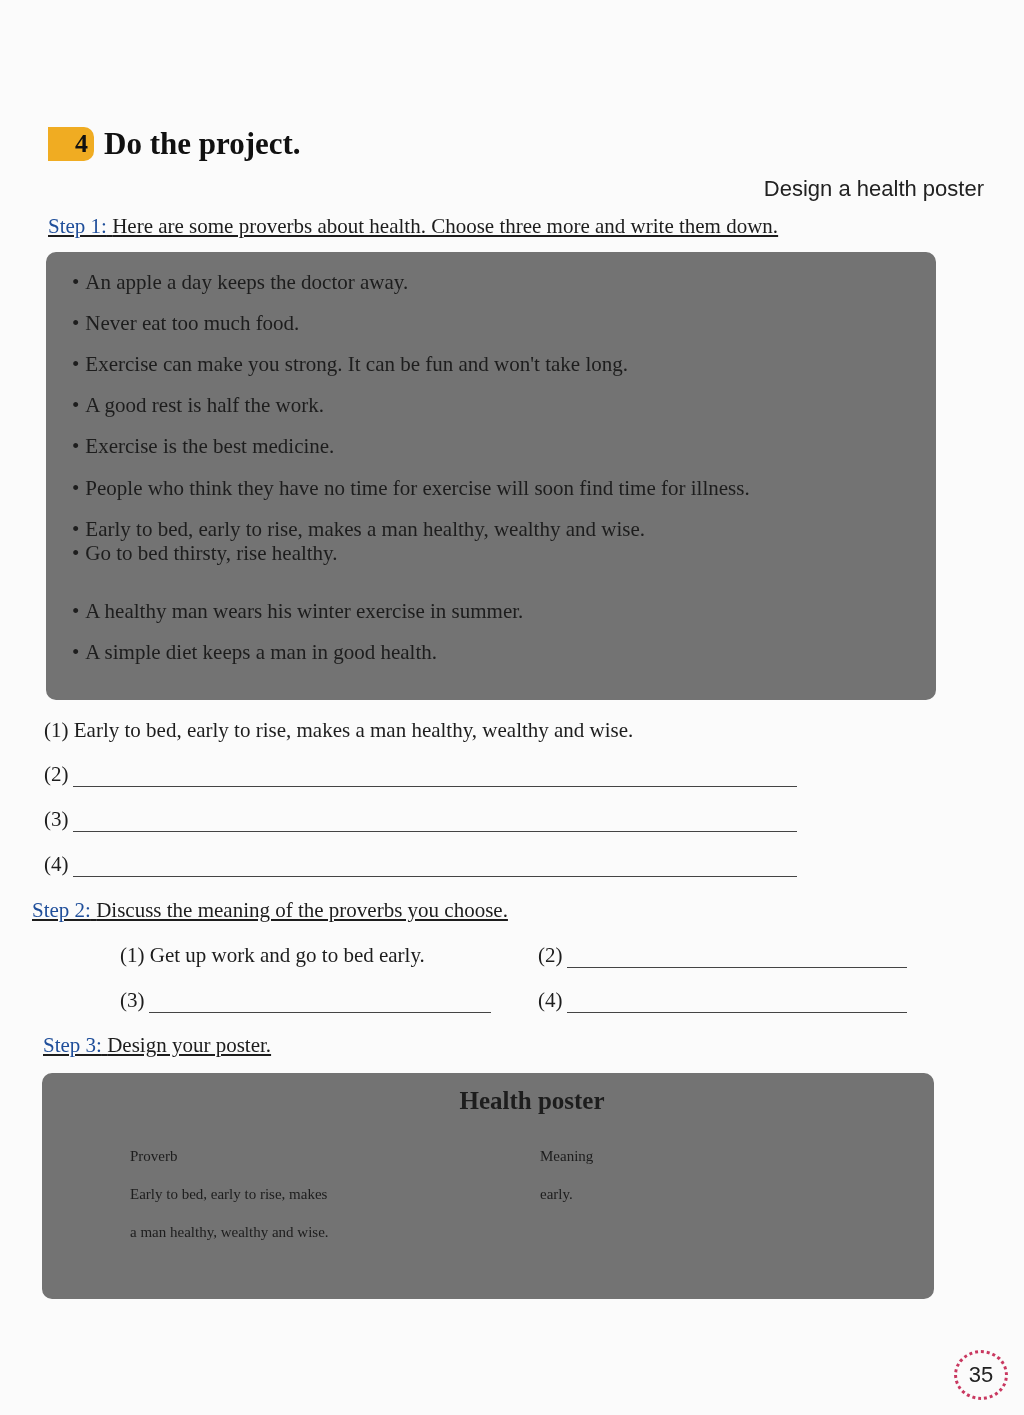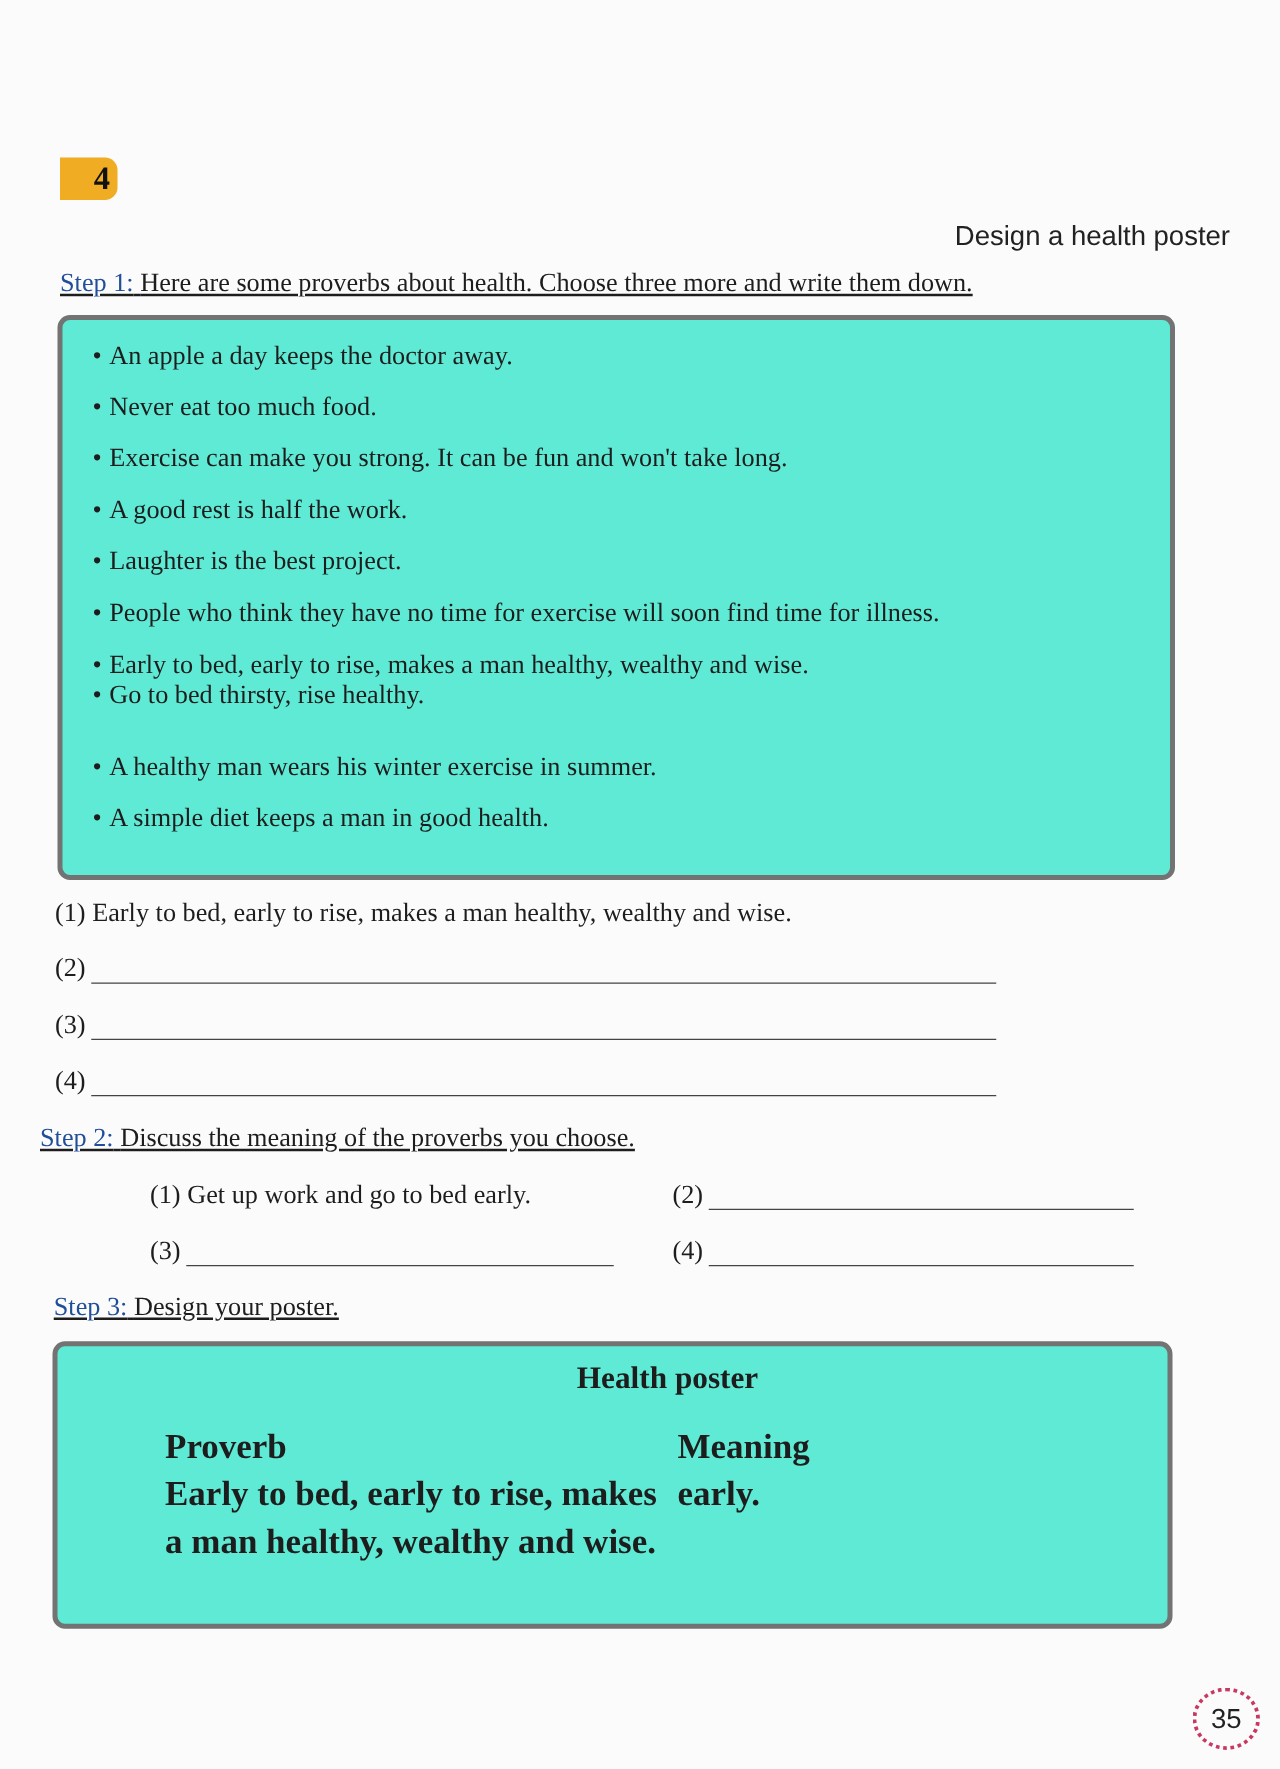--- a/index.html
+++ b/index.html
@@ -22,62 +22,63 @@
   }
   .section-title { margin-left: 10px; font-weight: bold; font-size: 31px; color: #111; }
   .subtitle {
     left: 0; width: 984px; top: 176px; text-align: right;
     font-family: "Liberation Sans", "DejaVu Sans", sans-serif;
     font-size: 22px; color: #222;
   }
   .step { font-size: 21px; text-decoration: underline; }
   .step-label { color: #1f4e9a; font-weight: normal; }
   .box {
-    border: 4px solid #737373;
+    border: 2px solid #737373;
     border-radius: 10px;
-    background: #5eead4;
+    background: #737373;
   }
   .proverbs-box { left: 46px; top: 252px; width: 886px; height: 444px; }
   .proverb { position: absolute; left: 24px; font-size: 21px; white-space: nowrap; }
   .proverb .bullet { margin-right: 6px; }
   .answer-row { position: absolute; font-size: 21px; display: flex; align-items: flex-end; white-space: nowrap; }
   .answer-line { border-bottom: 1.5px solid #444; height: 20px; margin-left: 4px; }
   .poster-box { left: 42px; top: 1073px; width: 888px; height: 222px; }
   .poster-title { position: absolute; left: 0; width: 100%; top: 12px; text-align: center; font-weight: bold; font-size: 25px; padding-left: 44px; }
-  .poster-col { position: absolute; font-size: 28px; line-height: 38px; font-weight: bold; }
+  .poster-col { position: absolute; font-size: 15px; line-height: 38px; }
   .page-num {
     right: 16px; top: 1350px; width: 54px; height: 50px;
     border: 3px dotted #c93860; border-radius: 50%;
     display: flex; align-items: center; justify-content: center;
     font-family: "Liberation Sans", "DejaVu Sans", sans-serif;
     font-size: 22px; color: #222; box-sizing: border-box;
   }
 </style>
 </head>
 <body>
 
 <div class="abs section-head">
   <div class="num-badge">
     <span>4</span>
   </div>
+  <div class="section-title">Do the project.</div>
 </div>
 
 <div class="abs subtitle">Design a health poster</div>
 
 <div class="abs step" style="left:48px; top:214px;">
   <span class="step-label">Step 1:</span>
   <span>Here are some proverbs about health. Choose three more and write them down.</span>
 </div>
 
 <div class="abs box proverbs-box">
   <div class="proverb" style="top:16px;"><span class="bullet">•</span><span>An apple a day keeps the doctor away.</span></div>
   <div class="proverb" style="top:57px;"><span class="bullet">•</span><span>Never eat too much food.</span></div>
   <div class="proverb" style="top:98px;"><span class="bullet">•</span><span>Exercise can make you strong. It can be fun and won't take long.</span></div>
   <div class="proverb" style="top:139px;"><span class="bullet">•</span><span>A good rest is half the work.</span></div>
-  <div class="proverb" style="top:180px;"><span class="bullet">•</span><span>Laughter is the best project.</span></div>
+  <div class="proverb" style="top:180px;"><span class="bullet">•</span><span>Exercise is the best medicine.</span></div>
   <div class="proverb" style="top:222px;"><span class="bullet">•</span><span>People who think they have no time for exercise will soon find time for illness.</span></div>
   <div class="proverb" style="top:263px;"><span class="bullet">•</span><span>Early to bed, early to rise, makes a man healthy, wealthy and wise.</span></div>
   <div class="proverb" style="top:287px;text-align:right;"><span class="bullet">•</span><span>Go to bed thirsty, rise healthy.</span></div>
   <div class="proverb" style="top:345px;"><span class="bullet">•</span><span>A healthy man wears his winter exercise in summer.</span></div>
   <div class="proverb" style="top:386px;"><span class="bullet">•</span><span>A simple diet keeps a man in good health.</span></div>
 </div>
 
 <div class="answer-row" style="left:44px; top:718px;">
   <span>(1)</span>&nbsp;<span>Early to bed, early to rise, makes a man healthy, wealthy and wise.</span>
 </div>

